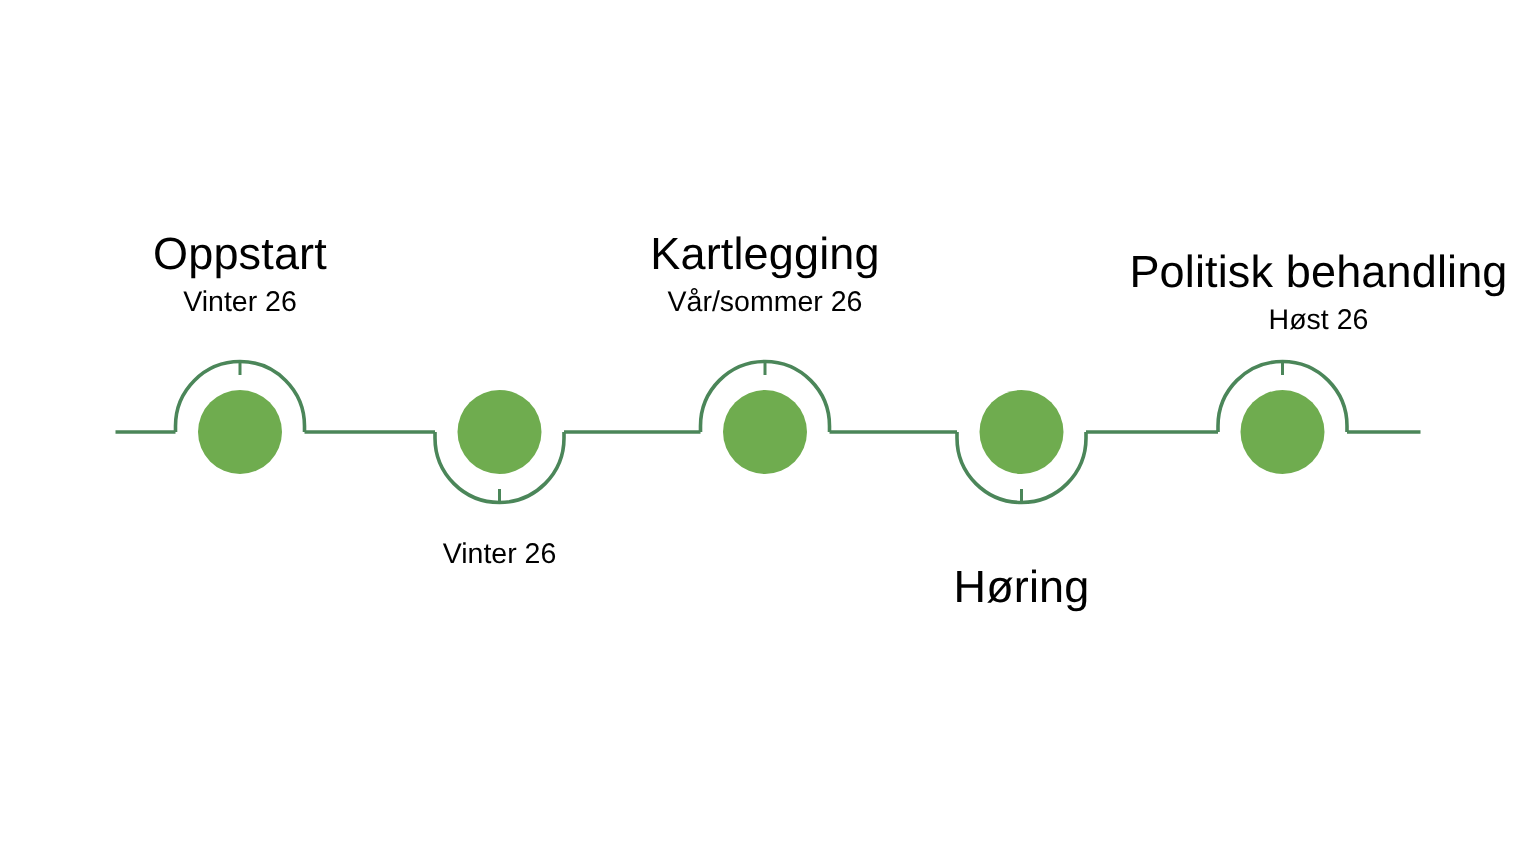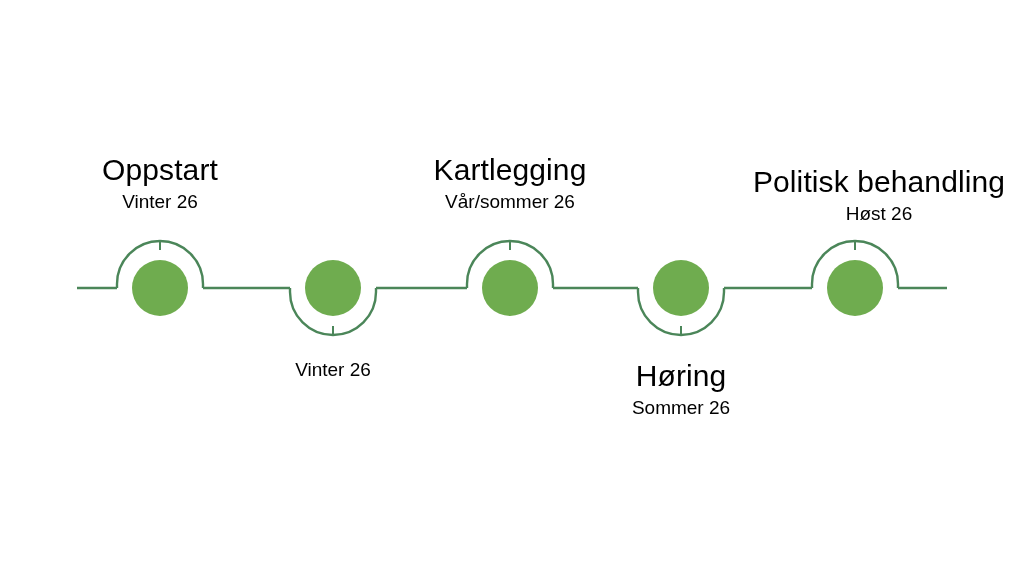--- a/index.html
+++ b/index.html
@@ -121,18 +121,17 @@
 
   <div class="label-group label-above" style="left:709px; top:153px;margin-top:12px;">
     <span class="label-title">Politisk behandling</span>
     <span class="label-sub">Høst 26</span>
   </div>
 
   <div class="label-group label-below" style="left:163px; top:355px;">
     <span class="label-sub">Vinter 26</span>
   </div>
 
-  <div class="label-group label-below" style="left:511px; top:359px;">
+  <div class="label-group label-below" style="left:511px; top:375px;">
     <span class="label-title">Høring</span>
-    <span class="label-sub">Sommer 26</span>
   </div>
 
 </div>
 
 </body></html>

